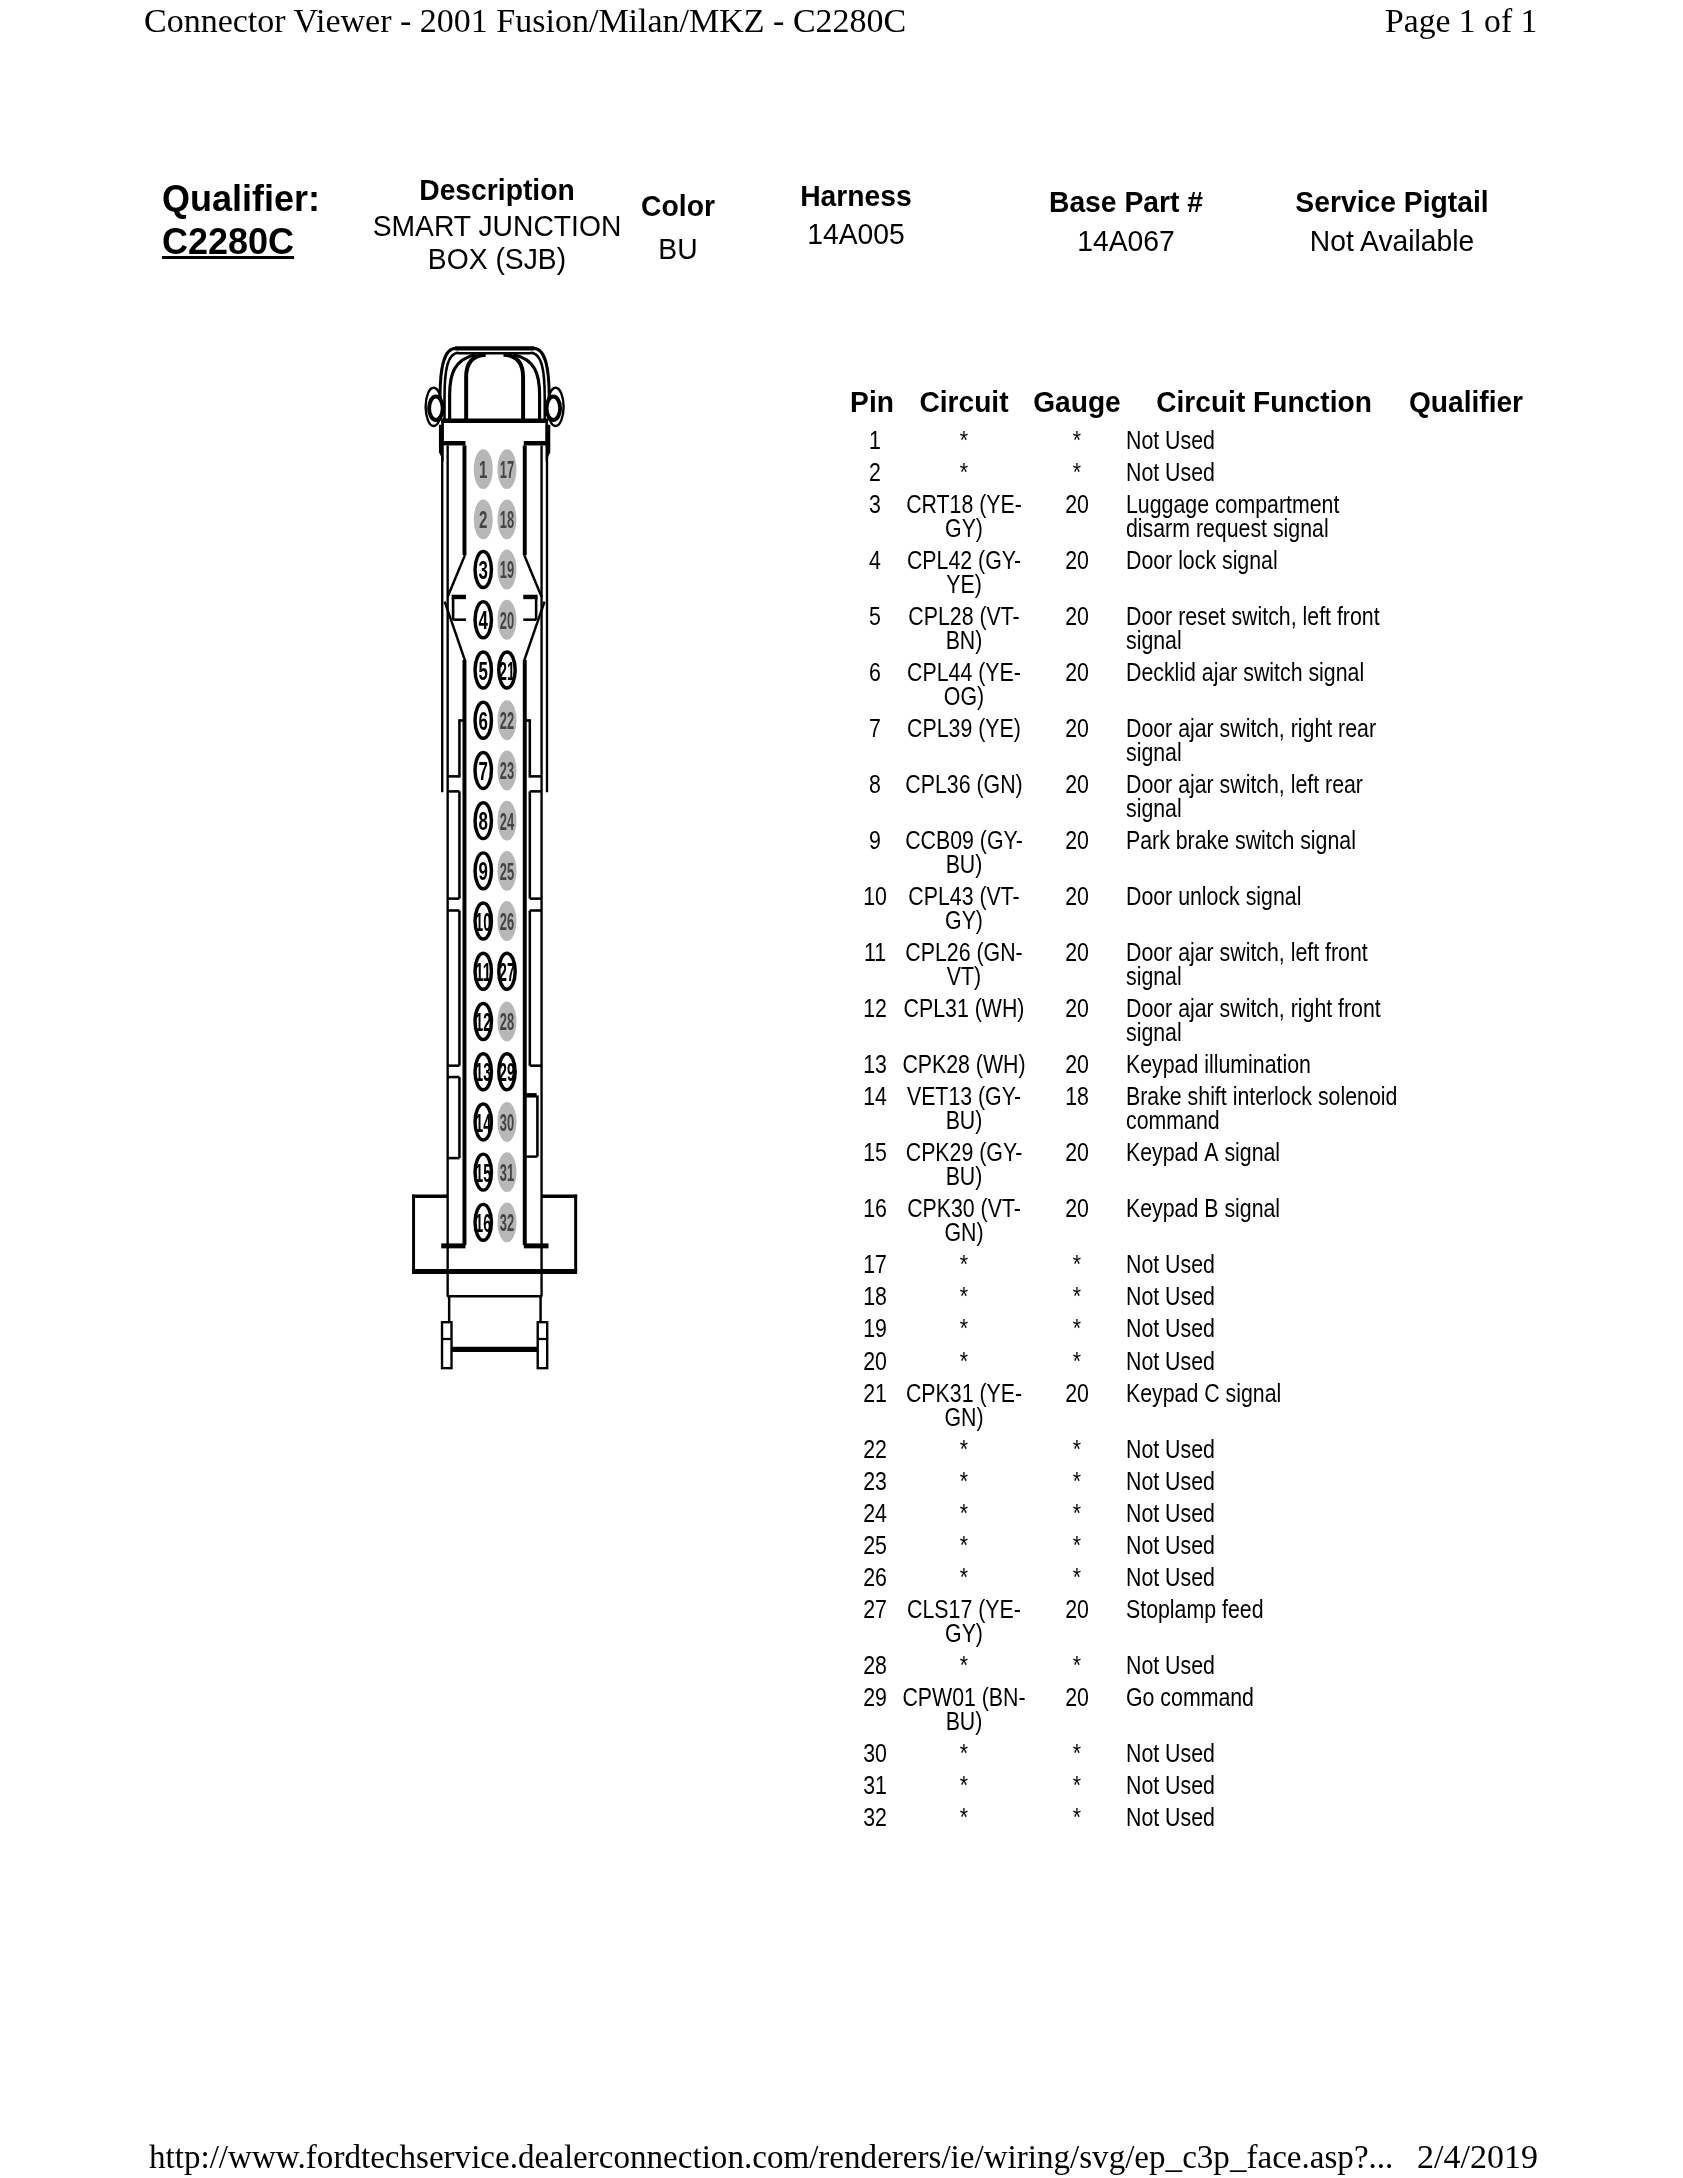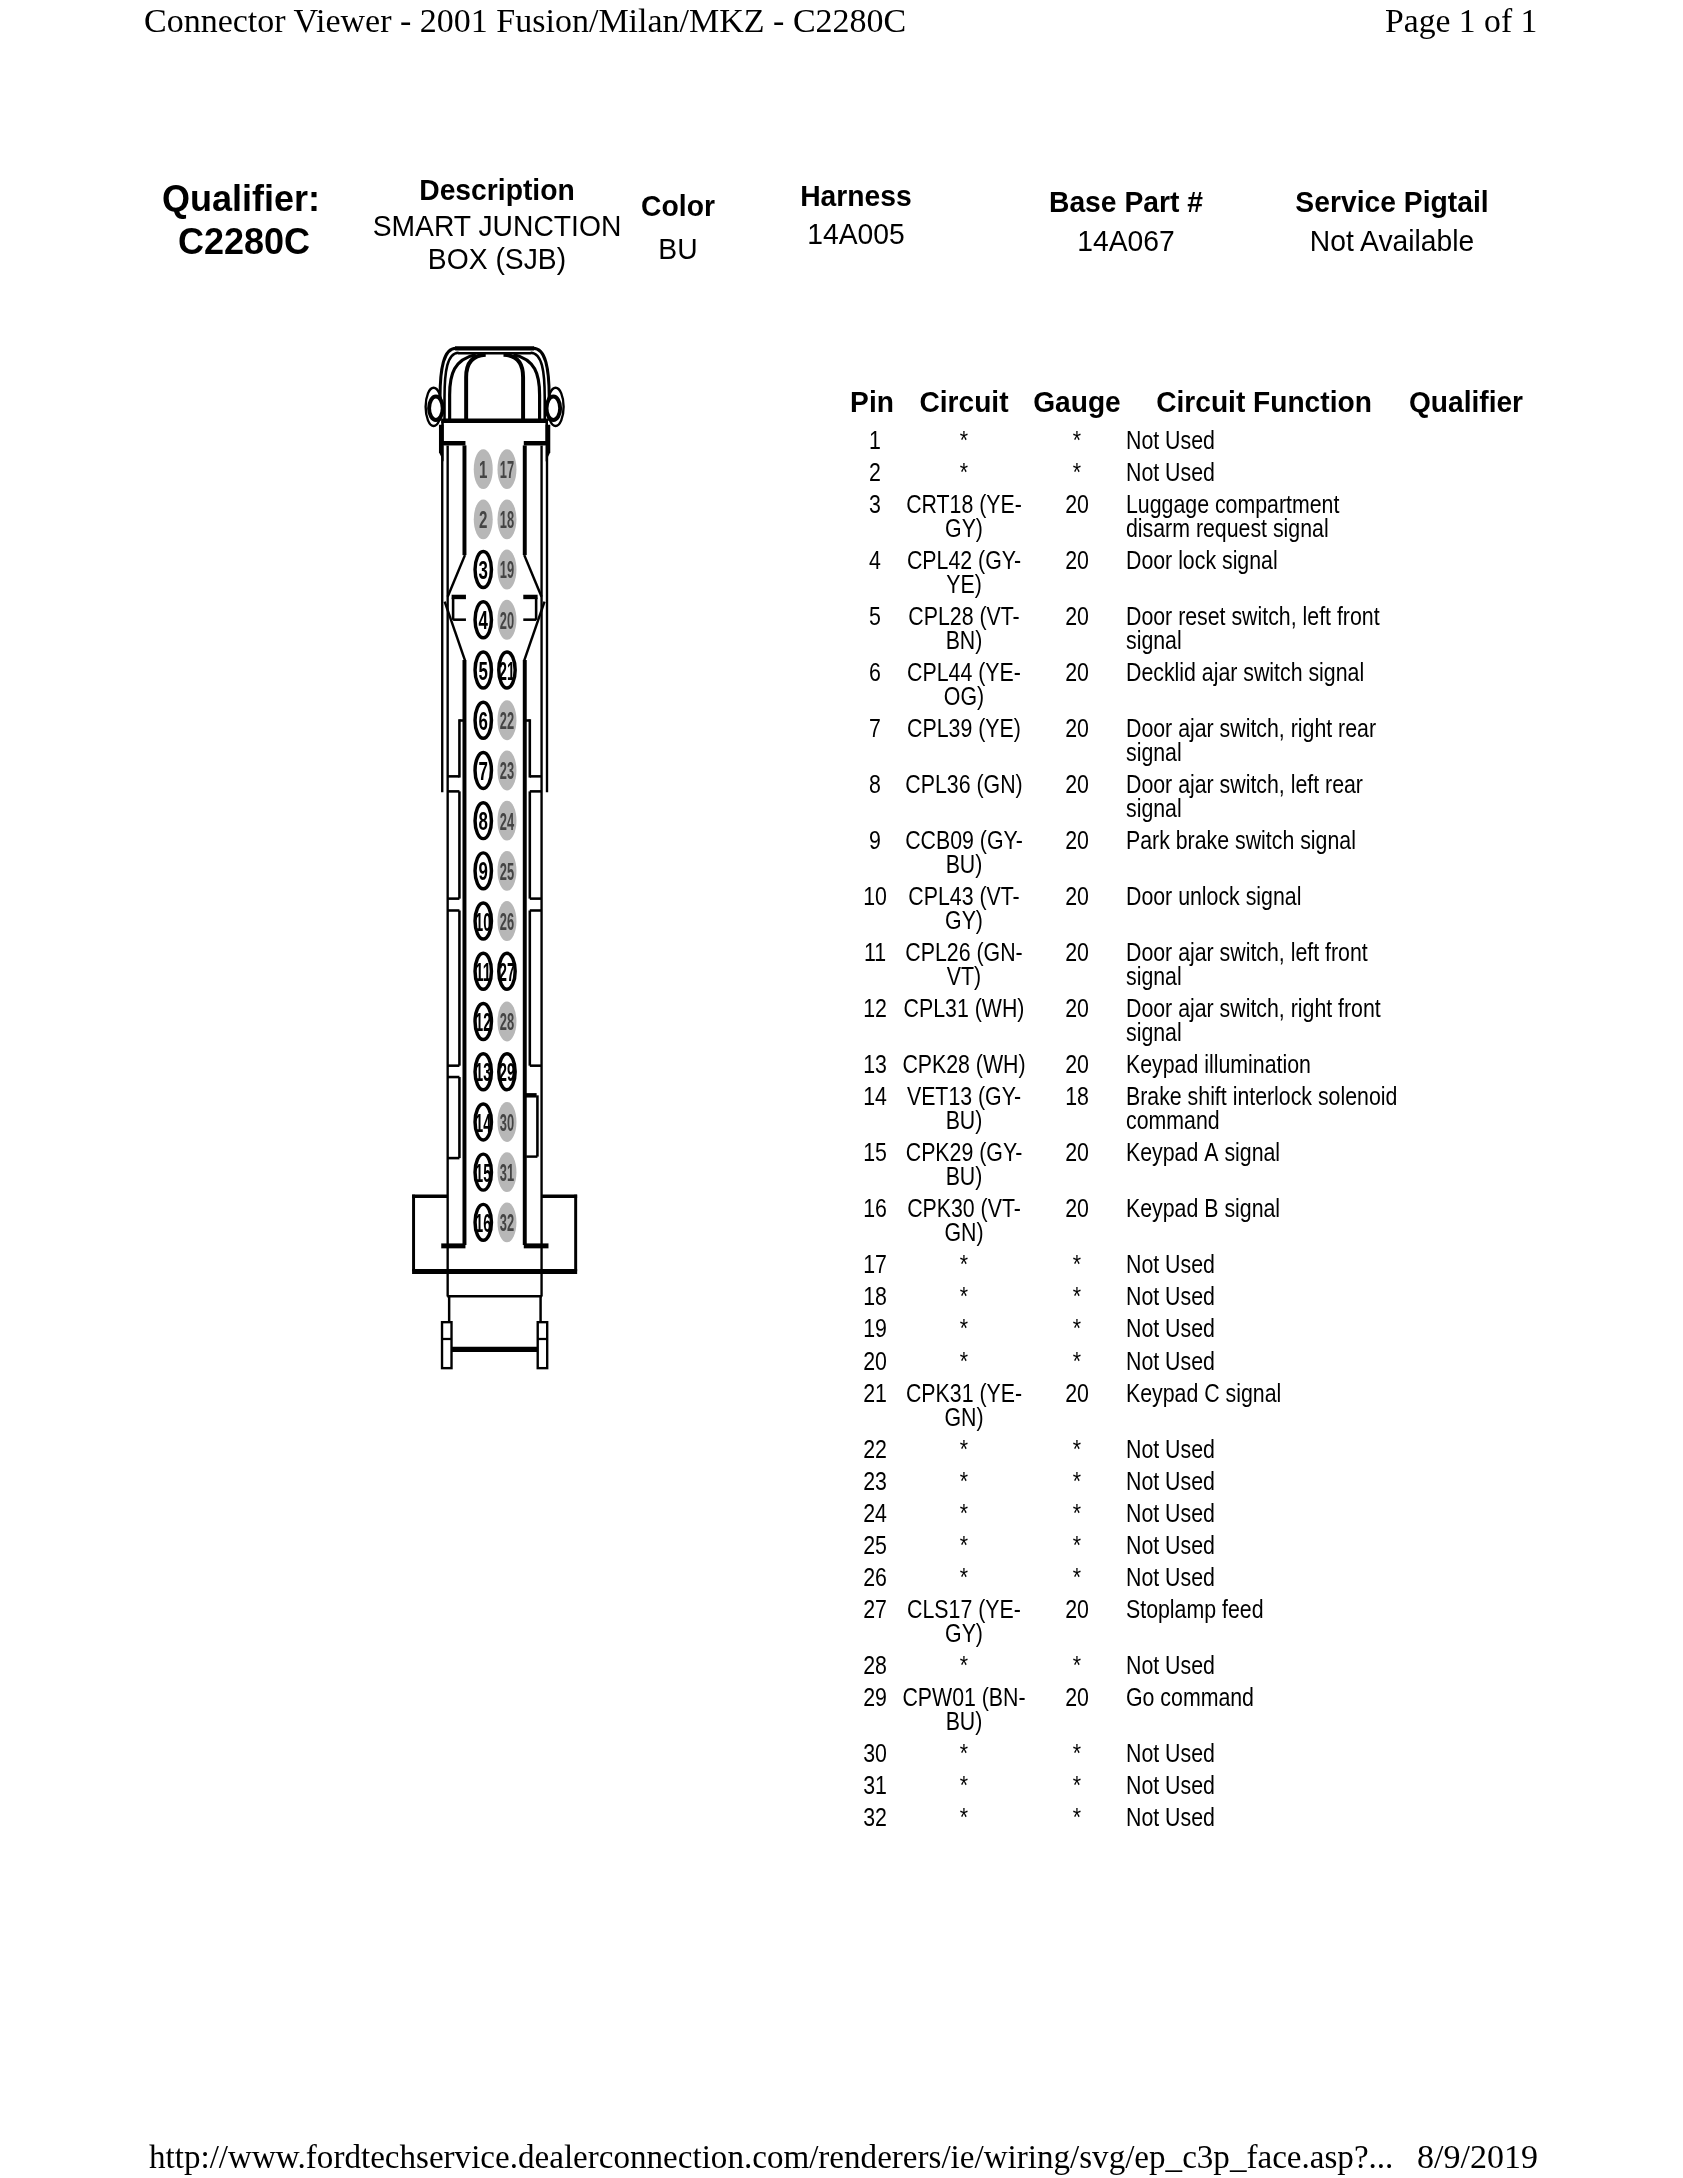--- a/index.html
+++ b/index.html
@@ -1,23 +1,23 @@
 <!DOCTYPE html>
 <html><head><meta charset="utf-8">
 <style>
 html,body{margin:0;padding:0}
 body{width:1683px;height:2178px;position:relative;background:#fff;overflow:hidden}
 .t{position:absolute;white-space:nowrap;color:#000}
 </style></head><body>
 <div class="t " style="left:144px;top:3.6px;font:34px/34px 'Liberation Serif',serif;">Connector Viewer - 2001 Fusion/Milan/MKZ - C2280C</div>
 <div class="t " style="left:1385px;top:3.6px;font:34px/34px 'Liberation Serif',serif;transform:scaleX(0.99);transform-origin:left top;">Page 1 of 1</div>
 <div class="t " style="left:149px;top:2140px;font:34px/34px 'Liberation Serif',serif;transform:scaleX(0.973);transform-origin:left top;">http://www.fordtechservice.dealerconnection.com/renderers/ie/wiring/svg/ep_c3p_face.asp?...</div>
-<div class="t " style="left:1417px;top:2140px;font:34px/34px 'Liberation Serif',serif;">8/9/2019</div>
+<div class="t " style="left:1417px;top:2140px;font:34px/34px 'Liberation Serif',serif;">2/4/2019</div>
 <div class="t " style="left:162px;top:181px;font:bold 36px/36px 'Liberation Sans',sans-serif;">Qualifier:</div>
-<div class="t " style="left:178px;top:224px;font:bold 36px/36px 'Liberation Sans',sans-serif;">C2280C</div>
+<div class="t " style="left:162px;top:224px;font:bold 36px/36px 'Liberation Sans',sans-serif;text-decoration:underline;">C2280C</div>
 <div class="t " style="left:497px;top:176px;font:bold 29px/29px 'Liberation Sans',sans-serif;transform:translateX(-50%) scaleX(0.975);transform-origin:center top;">Description</div>
 <div class="t " style="left:497px;top:212px;font:29px/29px 'Liberation Sans',sans-serif;transform:translateX(-50%) scaleX(0.975);transform-origin:center top;">SMART JUNCTION</div>
 <div class="t " style="left:497px;top:245px;font:29px/29px 'Liberation Sans',sans-serif;transform:translateX(-50%) scaleX(0.975);transform-origin:center top;">BOX (SJB)</div>
 <div class="t " style="left:678px;top:192px;font:bold 29px/29px 'Liberation Sans',sans-serif;transform:translateX(-50%) scaleX(0.975);transform-origin:center top;">Color</div>
 <div class="t " style="left:678px;top:235px;font:29px/29px 'Liberation Sans',sans-serif;transform:translateX(-50%) scaleX(0.975);transform-origin:center top;">BU</div>
 <div class="t " style="left:856px;top:182px;font:bold 29px/29px 'Liberation Sans',sans-serif;transform:translateX(-50%) scaleX(0.975);transform-origin:center top;">Harness</div>
 <div class="t " style="left:856px;top:220px;font:29px/29px 'Liberation Sans',sans-serif;transform:translateX(-50%) scaleX(0.975);transform-origin:center top;">14A005</div>
 <div class="t " style="left:1126px;top:188px;font:bold 29px/29px 'Liberation Sans',sans-serif;transform:translateX(-50%) scaleX(0.975);transform-origin:center top;">Base Part #</div>
 <div class="t " style="left:1126px;top:227px;font:29px/29px 'Liberation Sans',sans-serif;transform:translateX(-50%) scaleX(0.975);transform-origin:center top;">14A067</div>
 <div class="t " style="left:1392px;top:188px;font:bold 29px/29px 'Liberation Sans',sans-serif;transform:translateX(-50%) scaleX(0.975);transform-origin:center top;">Service Pigtail</div>

